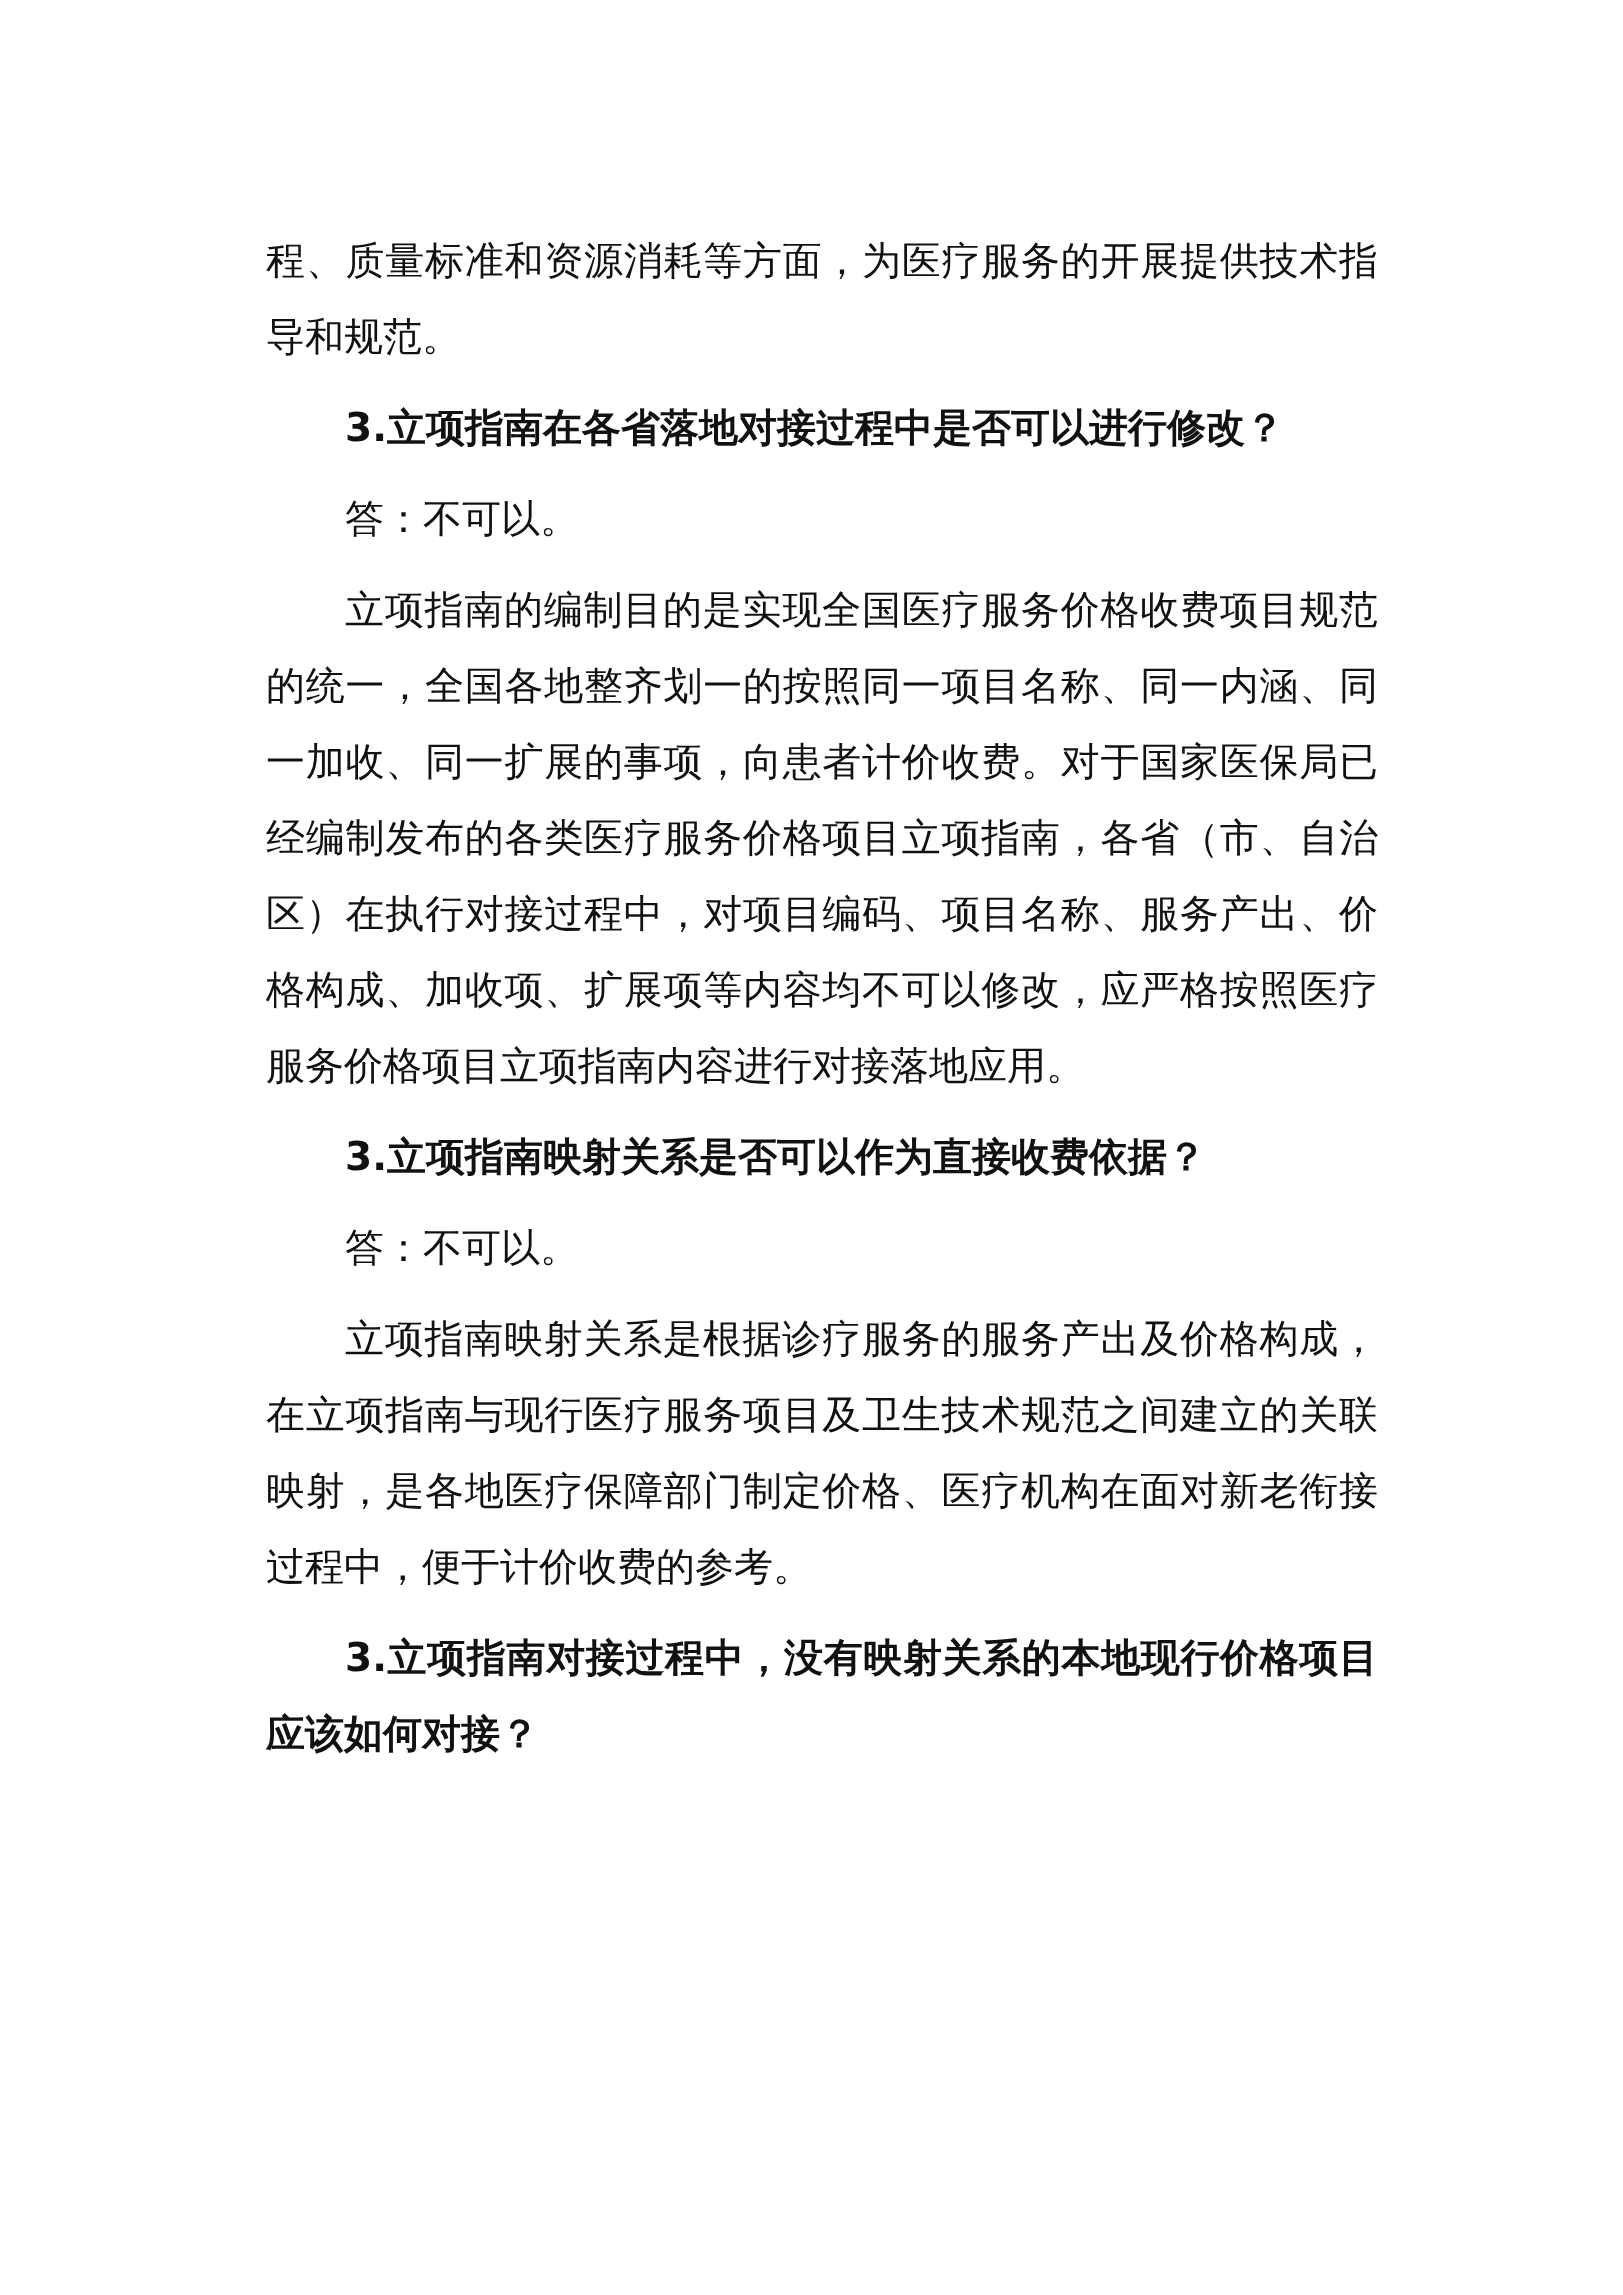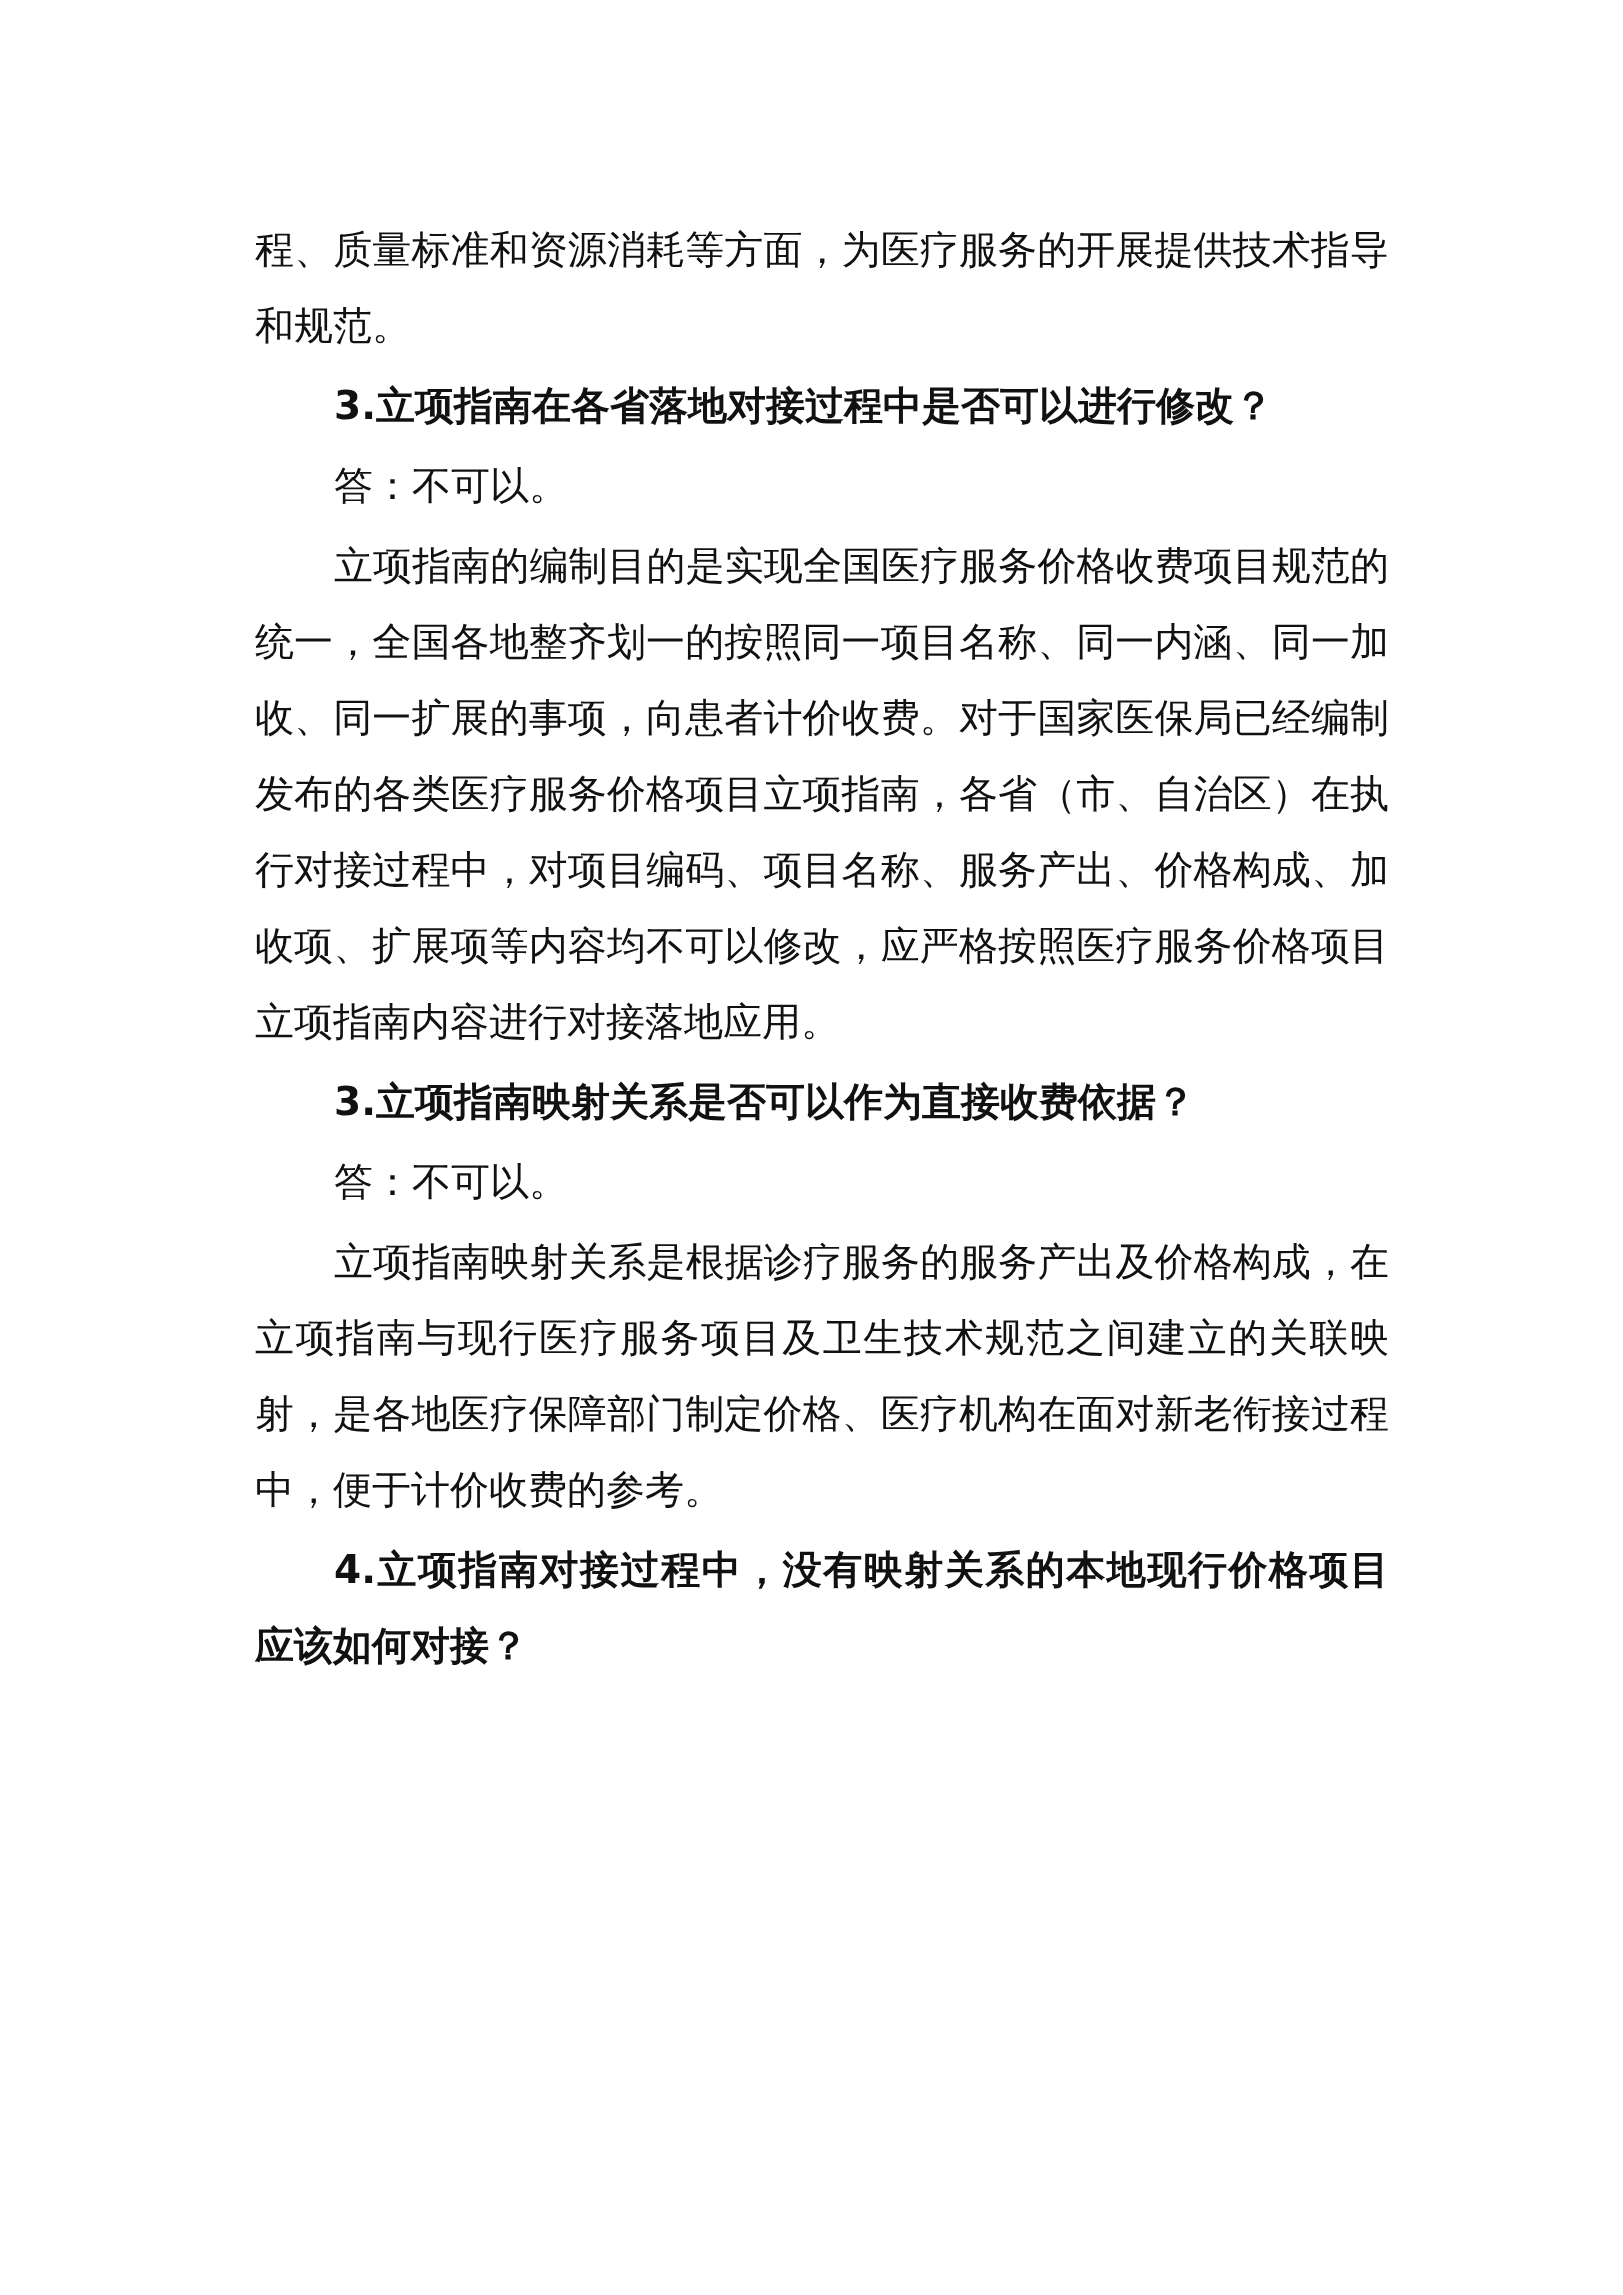--- a/index.html
+++ b/index.html
@@ -8,30 +8,30 @@
     position: absolute;
     left: 251px;
     top: 208px;
     width: 1142px;
     font-family: "DejaVu Serif", "Liberation Serif", serif;
     font-size: 39px;
     line-height: 76px;
     color: #111111;
     text-align: justify;
   }
-  .page p { margin: 4px; padding: 0; }
+  .page p { margin: 15px; padding: 0; }
   .indent { text-indent: 79px; }
   .heading { font-weight: bold; font-family: "DejaVu Sans", "Liberation Sans", sans-serif; }
 </style>
 </head>
 <body>
 
 <div class="page">
   <p class="">程、质量标准和资源消耗等方面，为医疗服务的开展提供技术指导和规范。</p>
   <p class="indent heading">3.立项指南在各省落地对接过程中是否可以进行修改？</p>
   <p class="indent">答：不可以。</p>
   <p class="indent">立项指南的编制目的是实现全国医疗服务价格收费项目规范的统一，全国各地整齐划一的按照同一项目名称、同一内涵、同一加收、同一扩展的事项，向患者计价收费。对于国家医保局已经编制发布的各类医疗服务价格项目立项指南，各省（市、自治区）在执行对接过程中，对项目编码、项目名称、服务产出、价格构成、加收项、扩展项等内容均不可以修改，应严格按照医疗服务价格项目立项指南内容进行对接落地应用。</p>
   <p class="indent heading">3.立项指南映射关系是否可以作为直接收费依据？</p>
   <p class="indent">答：不可以。</p>
   <p class="indent">立项指南映射关系是根据诊疗服务的服务产出及价格构成，在立项指南与现行医疗服务项目及卫生技术规范之间建立的关联映射，是各地医疗保障部门制定价格、医疗机构在面对新老衔接过程中，便于计价收费的参考。</p>
-  <p class="indent heading">4.立项指南对接过程中，没有映射关系的本地现行价格项目应该如何对接？</p>
+  <p class="indent heading">3.立项指南对接过程中，没有映射关系的本地现行价格项目应该如何对接？</p>
 </div>
 
 
 </body></html>

